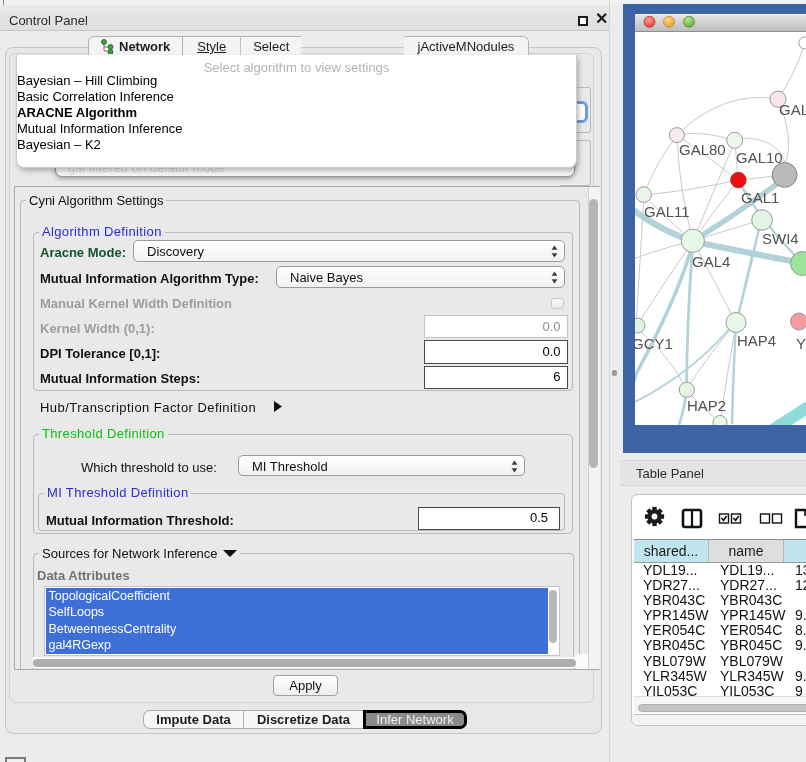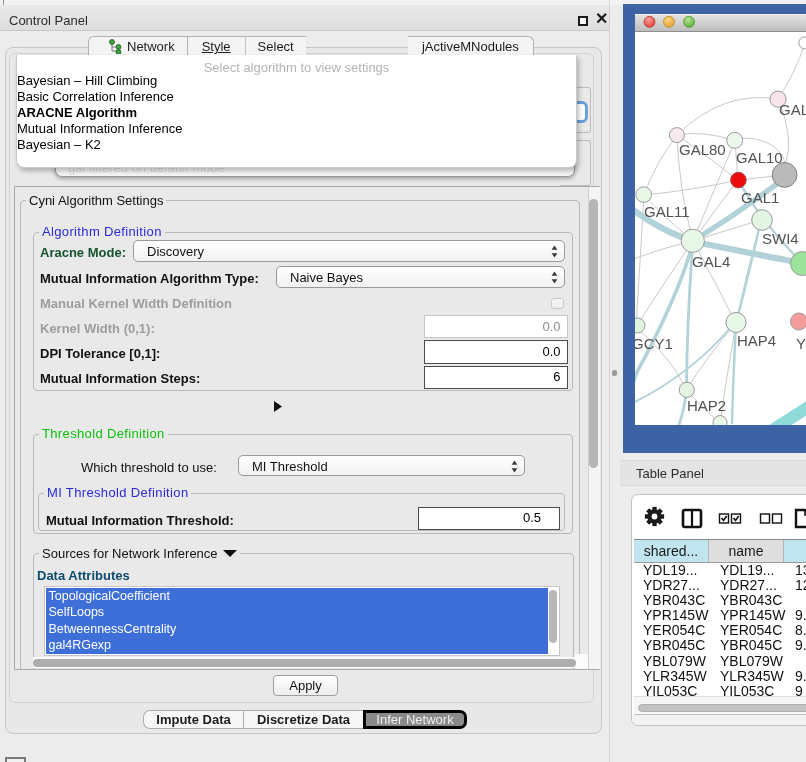--- a/index.html
+++ b/index.html
@@ -22,21 +22,21 @@
 <div class="abs" style="left:9px;top:12.5px;font-size:13px;color:#2b2b2b;">Control Panel</div>
 
 <div class="abs" style="left:578px;top:16px;width:10px;height:10px;border:2px solid #1b1b1b;background:#fff;"></div>
 <div class="abs" style="left:595px;top:9px;font-size:16px;font-weight:bold;color:#1b1b1b;">✕</div>
 
 <div class="abs" style="left:5px;top:47px;width:597px;height:687px;border:1px solid #c6c6c6;border-radius:8px;background:#e8e8e8;"></div>
 
 <div class="abs" style="left:9px;top:53px;width:585px;height:650px;border:1px solid #d2d2d2;border-radius:6px;background:#e9e9e9;"></div>
 
 <div id="toptabs" class="abs" style="left:88px;top:36px;height:20px;display:flex;font-size:13px;color:#1c1c1c;">
-  <div style="background:#f4f4f4;border:1px solid #b2b2b2;border-bottom:none;border-radius:6px 0 0 0;display:flex;align-items:center;padding:0 12px 0 20px;">
+  <div style="background:#f4f4f4;border:1px solid #b2b2b2;border-bottom:none;border-radius:6px 0 0 0;display:flex;align-items:center;padding:0 12px 0 12px;font-weight:bold;">
     <svg width="13" height="15" viewBox="0 0 13 15" style="margin-right:5px;">
       <path d="M3 4 L3 12 M3 8 L9 8 M3 12 L9 12" stroke="#777" stroke-width="1" fill="none"></path>
       <circle cx="3" cy="3" r="2.4" fill="#44a340" stroke="#1c6b1c"></circle>
       <circle cx="9.5" cy="8" r="2.4" fill="#44a340" stroke="#1c6b1c"></circle>
       <circle cx="9.5" cy="13" r="2.4" fill="#44a340" stroke="#1c6b1c"></circle>
     </svg>
     Network</div>
   <div style="background:#f4f4f4;border-top:1px solid #b2b2b2;border-right:1px solid #c2c2c2;display:flex;align-items:center;padding:0 14px;text-decoration:underline;">Style</div>
   <div style="background:#f4f4f4;border-top:1px solid #b2b2b2;display:flex;align-items:center;padding:0 12px;">Select</div>
   <div style="background:#868686;border-top:1px solid #868686;display:flex;align-items:center;padding:0 14px;color:#d0d0d0;margin-top:44px;">Cyni Toolbox</div>
@@ -89,48 +89,49 @@
 
   <div class="abs" style="left:25px;top:134px;font-size:13px;font-weight:bold;color:#9d9d9d;">Kernel Width (0,1):</div>
   <div class="abs" style="left:409px;top:128px;width:143.5px;height:23px;border:1px solid #c6c6c6;background:#fff;font-size:13px;color:#8e8e8e;text-align:right;line-height:21px;padding-right:6px;">0.0</div>
 
   <div class="abs" style="left:25px;top:159px;font-size:13px;font-weight:bold;color:#111;">DPI Tolerance [0,1]:</div>
   <div class="abs" style="left:409px;top:153px;width:143.5px;height:24px;border:1.5px solid #4a4a4a;background:#fff;font-size:13px;color:#000;text-align:right;line-height:21px;padding-right:6px;">0.0</div>
 
   <div class="abs" style="left:25px;top:184px;font-size:13px;font-weight:bold;color:#111;">Mutual Information Steps:</div>
   <div class="abs" style="left:409px;top:179px;width:143.5px;height:23px;border:1.5px solid #4a4a4a;background:#fff;font-size:13px;color:#000;text-align:right;line-height:20px;padding-right:6px;">6</div>
 
+  <div class="abs" style="left:25px;top:213px;font-size:13px;color:#111;letter-spacing:0.45px;">Hub/Transcription Factor Definition</div>
   <svg class="abs" style="left:258px;top:213px;" width="10" height="13">
         <path d="M1 1 L9 6.5 L1 12 Z" fill="#111"></path>
       </svg>
 
   <div class="abs" style="left:18px;top:247px;width:540px;height:100px;border:1px solid #b9b9b9;border-radius:4px;"></div>
   <div class="abs" style="left:24px;top:239px;background:#e9e9e9;padding:0 3px;font-size:13px;color:#0bbf0b;letter-spacing:0.35px;">Threshold Definition</div>
 
   <div class="abs" style="left:66px;top:273px;font-size:13px;font-weight:normal;color:#111;">Which threshold to use:</div>
   <div class="abs combo" style="left:223px;top:268px;width:287px;height:21px;">
     <span>MI Threshold</span>
         <svg class="arrows" width="7" height="13" viewBox="0 0 7 13">
           <path d="M3.5 0.5 L6.4 4.8 L0.6 4.8 Z" fill="#3a3a3a"></path>
           <path d="M3.5 12.5 L0.6 8.2 L6.4 8.2 Z" fill="#3a3a3a"></path>
         </svg>
   </div>
 
   <div class="abs" style="left:23px;top:306px;width:527px;height:38px;border:1px solid #b9b9b9;border-radius:4px;"></div>
   <div class="abs" style="left:29px;top:298px;background:#e9e9e9;padding:0 3px;font-size:13px;color:#2a2ad8;letter-spacing:0.35px;">MI Threshold Definition</div>
 
   <div class="abs" style="left:31px;top:326px;font-size:13px;font-weight:bold;color:#111;">Mutual Information Threshold:</div>
-  <div class="abs" style="left:403px;top:320px;width:142px;height:23px;border:1.5px solid #4a4a4a;background:#fff;font-size:13px;color:#000;text-align:right;line-height:20px;padding-right:18px;">0.5</div>
+  <div class="abs" style="left:403px;top:320px;width:142px;height:23px;border:1.5px solid #4a4a4a;background:#fff;font-size:13px;color:#000;text-align:right;line-height:20px;padding-right:11px;">0.5</div>
 
   <div class="abs" style="left:18px;top:366px;width:541px;height:120px;border:1px solid #b9b9b9;border-radius:4px;"></div>
   <div class="abs" style="left:24px;top:359px;background:#e9e9e9;padding:0 3px;font-size:13px;color:#111;">Sources for Network Inference <svg width="14" height="9" style="margin-left:2px;">
           <path d="M0 1 L14 1 L7 8 Z" fill="#111"></path>
         </svg></div>
 
-  <div class="abs" style="left:22px;top:381px;font-size:13px;font-weight:bold;color:#0c4a6e;">Data Attributes</div>
+  <div class="abs" style="left:22px;top:381px;font-size:13px;font-weight:bold;color:#737373;">Data Attributes</div>
 
   <div class="abs" style="left:29px;top:398.5px;width:516px;height:70px;background:#fff;border:1px solid #c4c4c4;overflow:hidden;">
     <div style="position:absolute;left:0.5px;top:1px;width:502px;font-size:12.5px;color:#fff;">
       <div style="background:#3e6fd8;height:16.5px;line-height:16.5px;padding-left:3px;">TopologicalCoefficient</div>
       <div style="background:#3e6fd8;height:16.5px;line-height:16.5px;padding-left:3px;">SelfLoops</div>
       <div style="background:#3e6fd8;height:16.5px;line-height:16.5px;padding-left:3px;">BetweennessCentrality</div>
       <div style="background:#3e6fd8;height:16.5px;line-height:16.5px;padding-left:3px;">gal4RGexp</div>
     </div>
     <div style="position:absolute;right:2px;top:3px;width:8px;height:53px;background:#b8b8b8;border-radius:4px;"></div>
   </div>

